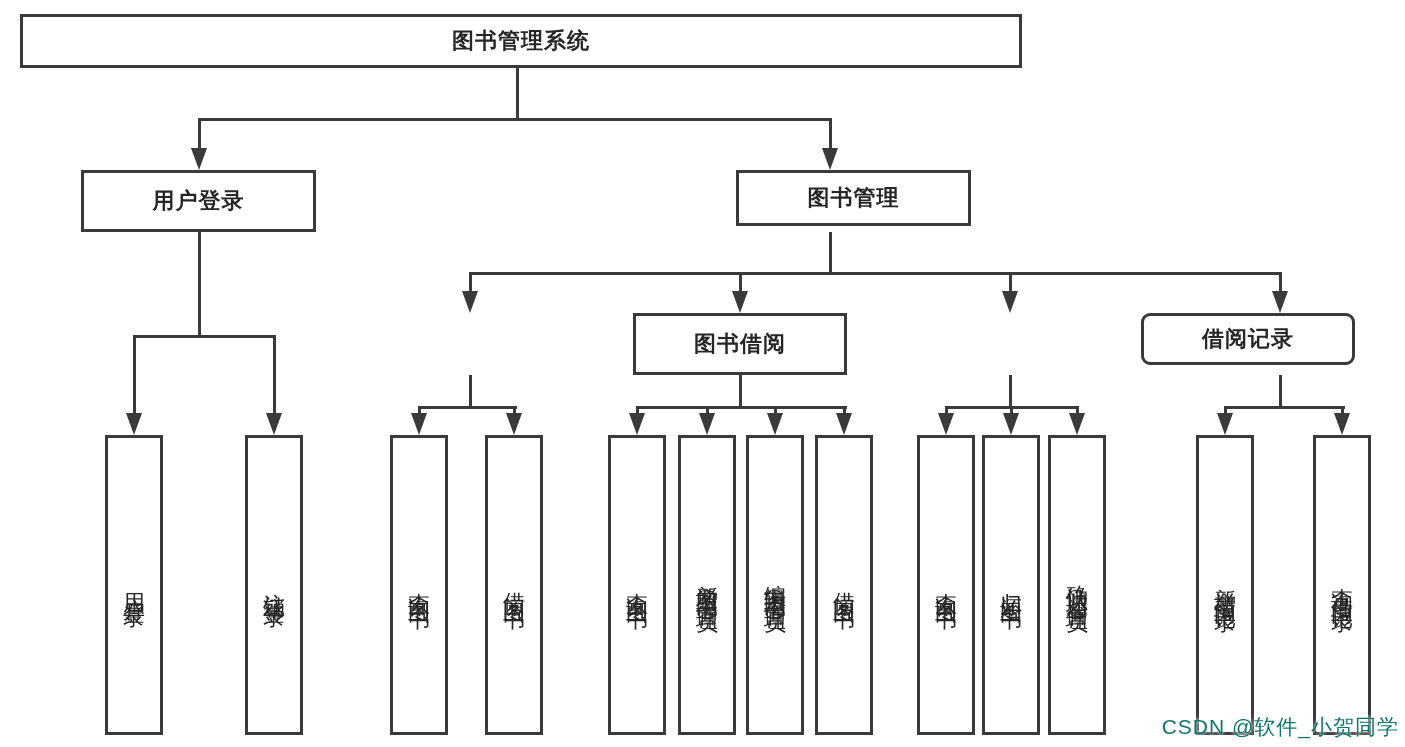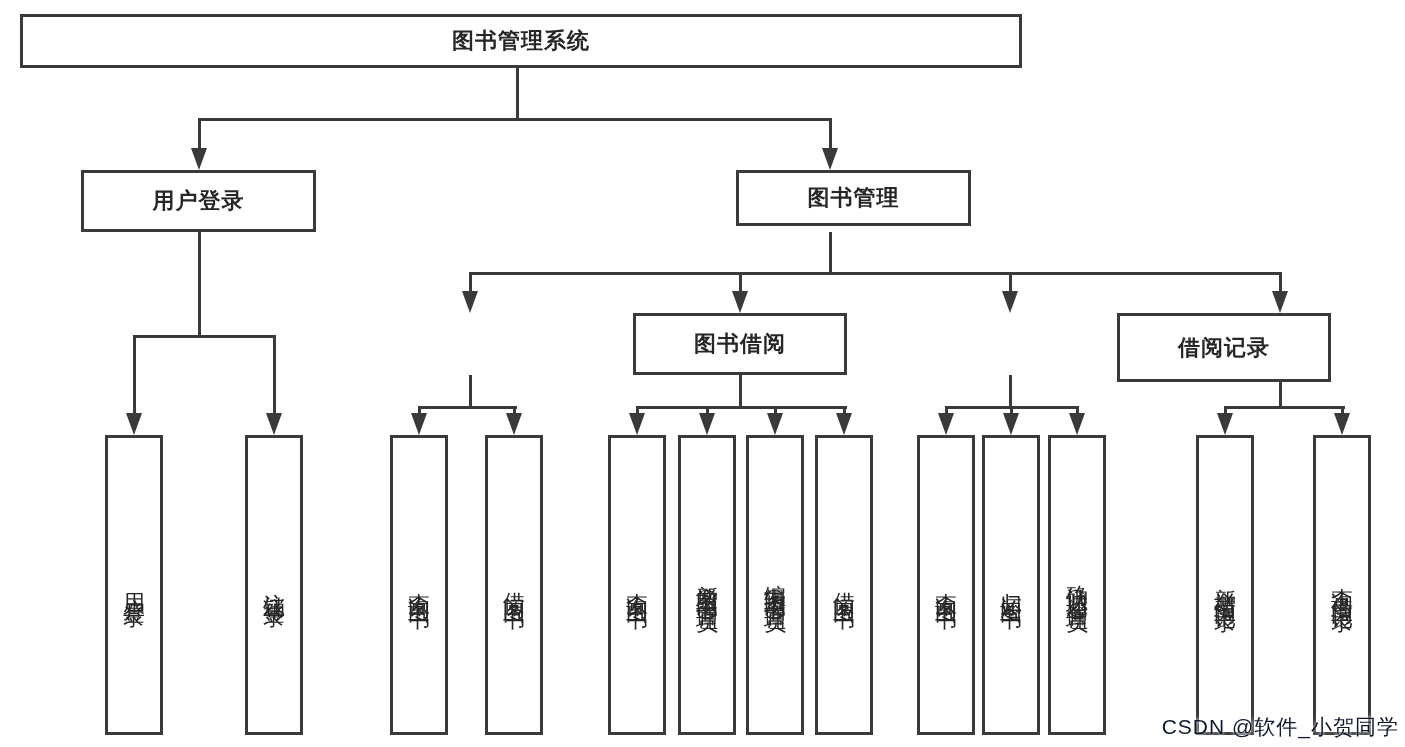--- a/index.html
+++ b/index.html
@@ -43,21 +43,21 @@
   
   .stem{position:absolute;width:3px;background:var(--line);z-index:1;}
   .rail{position:absolute;height:3px;background:var(--line);z-index:1;}
   .drop{position:absolute;width:16px;z-index:1;}
   .drop .line{position:absolute;left:6.5px;top:0;width:3px;height:calc(100% - 18px);background:var(--line);}
   .drop .head{position:absolute;left:0;bottom:0;width:0;height:0;
     border-left:8px solid transparent;border-right:8px solid transparent;
     border-top:22px solid var(--line);}
   .watermark{
     position:absolute;right:6px;bottom:6px;
-    font-size:21px;color:#0f172a;
+    font-size:21px;color:#0f766e;
     text-shadow:0 0 3px rgba(255,255,255,0.95), 0 0 6px rgba(255,255,255,0.8);
     z-index:5;letter-spacing:1px;
   }
 </style>
 </head>
 <body>
 
 <div class="canvas">
 
   <div class="hbox" style="left:20px;top:14px;width:1002px;height:54px;">
@@ -108,21 +108,21 @@
       <i class="head"></i>
     </div>
   <div class="drop" style="left:1272px;top:274px;height:39px;">
       <i class="line"></i>
       <i class="head"></i>
     </div>
 
   <div class="hbox" style="left:633px;top:313px;width:214px;height:62px;">
     <span>图书借阅</span>
   </div>
-  <div class="hbox" style="left:1117px;top:313px;width:214px;height:69px;">
+  <div class="hbox" style="left:1141px;top:313px;width:214px;height:52px;border-radius:9px;">
     <span>借阅记录</span>
   </div>
 
   <div class="stem" style="left:468.5px;top:375px;height:34px;"></div>
   <div class="rail" style="left:417.5px;top:406px;width:99px;"></div>
   <div class="drop" style="left:411px;top:408px;height:27px;">
       <i class="line"></i>
       <i class="head"></i>
     </div>
   <div class="drop" style="left:506px;top:408px;height:27px;">

